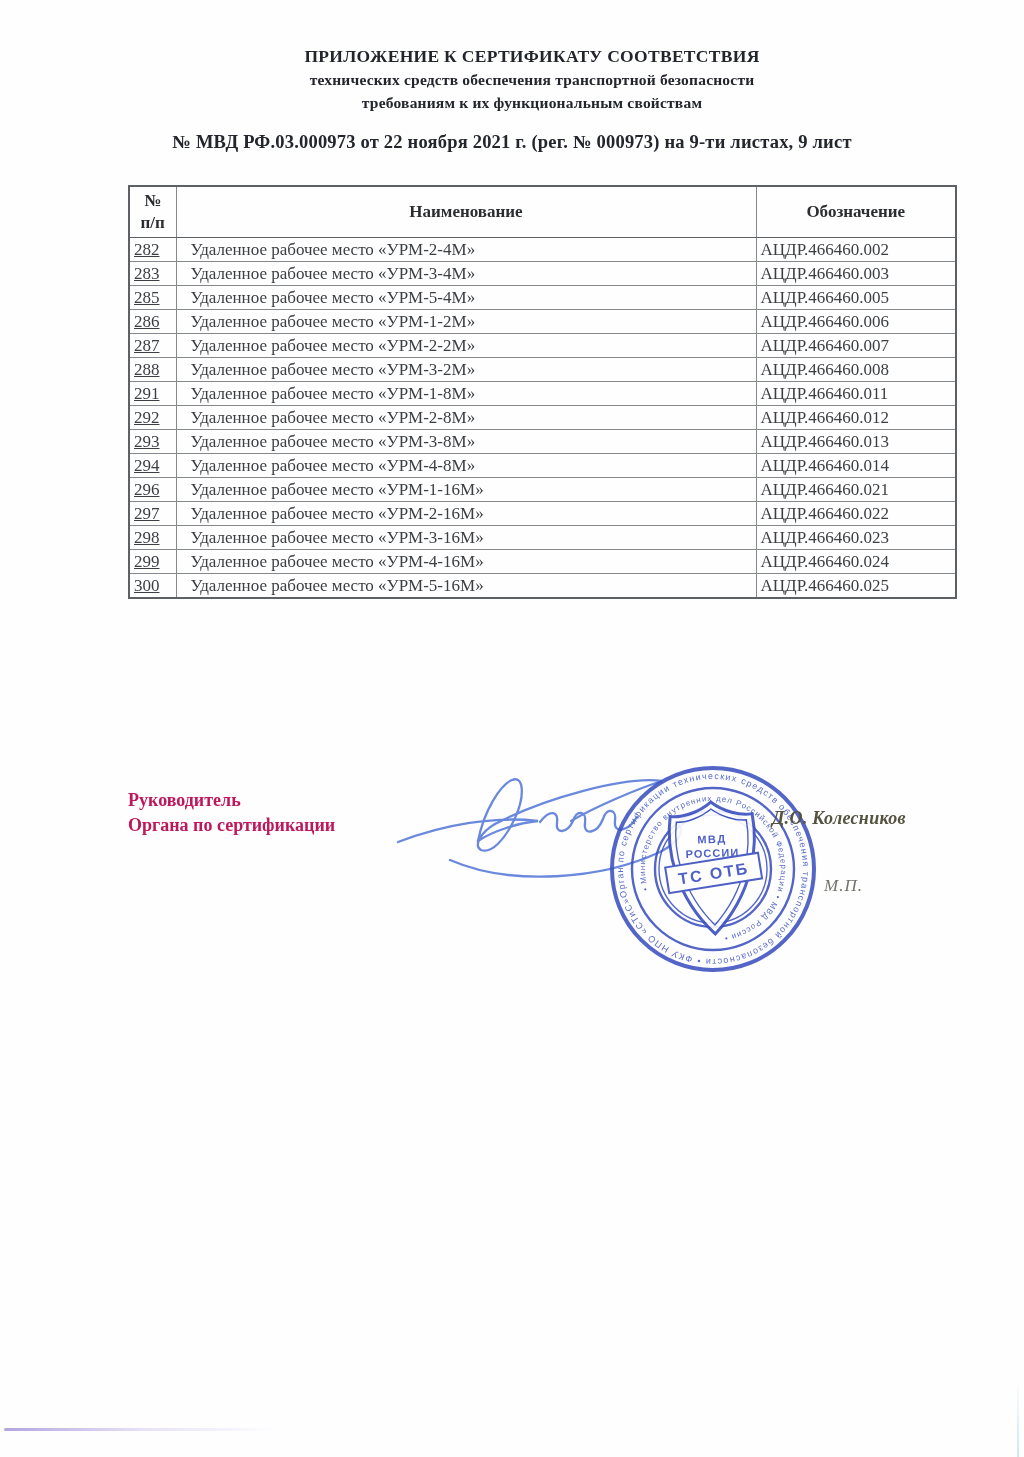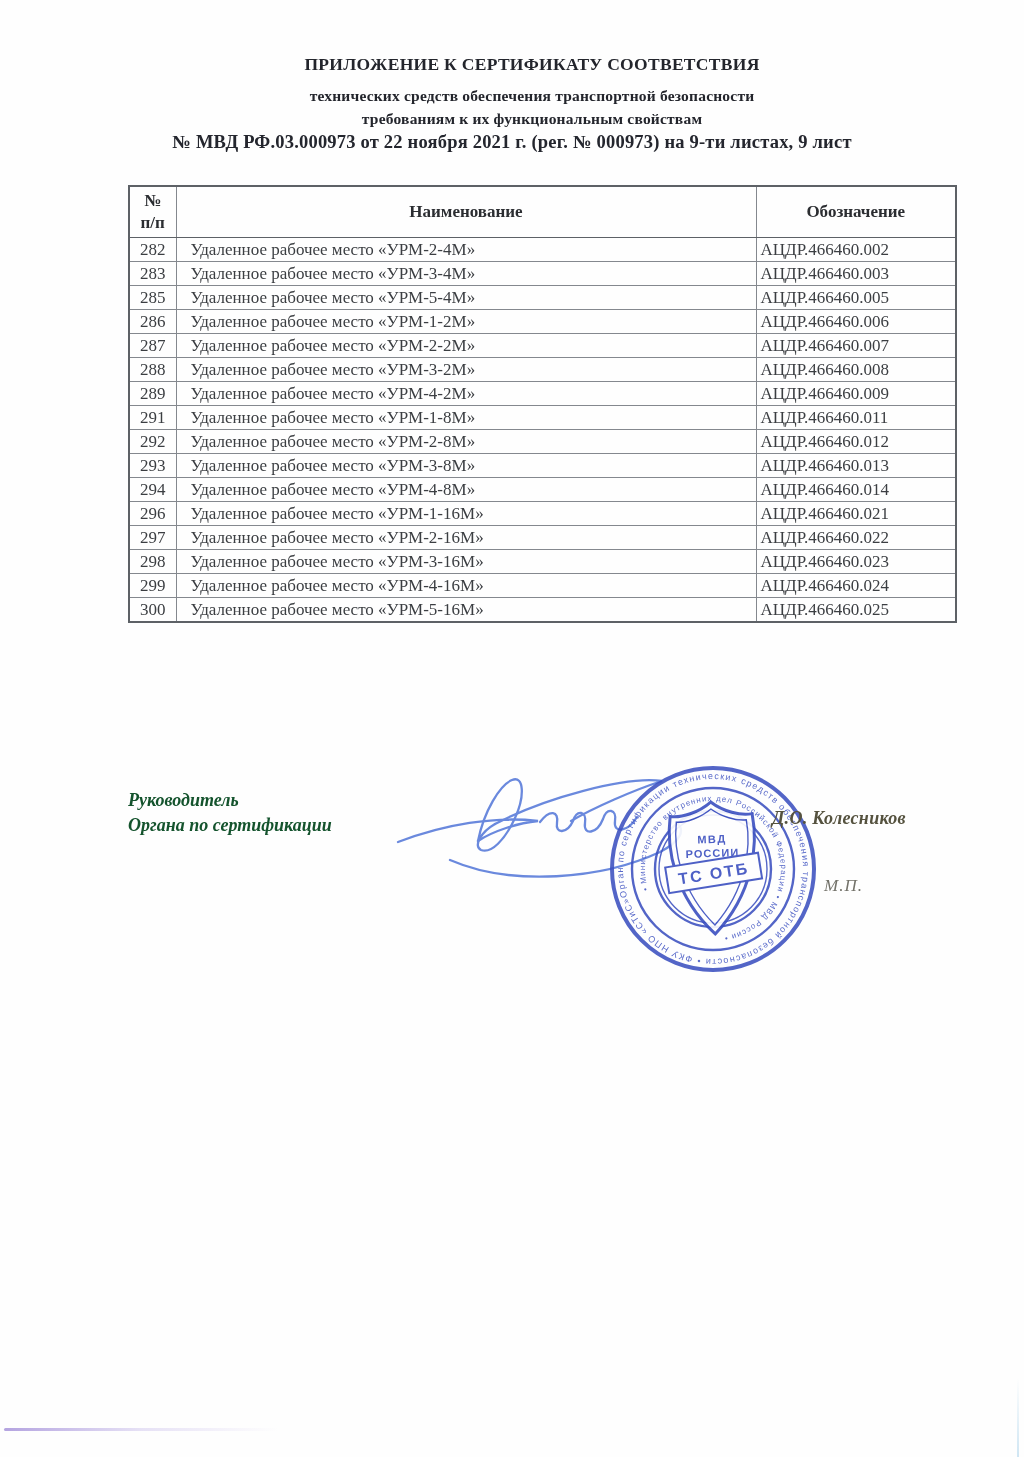--- a/index.html
+++ b/index.html
@@ -10,21 +10,21 @@
     background:#fefefe;
     font-family:"Liberation Serif","DejaVu Serif",serif;
     overflow:hidden;
   }
   
   .title-block{
     position:absolute;top:44px;left:55px;right:15px;
     text-align:center;color:#23252c;
   }
   .title-main{
-    font-size:17.5px;font-weight:bold;letter-spacing:.3px;line-height:24px;margin:8px;
+    font-size:17.5px;font-weight:bold;letter-spacing:.3px;line-height:24px;margin:0;
   }
   .title-sub{
     font-size:15.5px;font-weight:bold;letter-spacing:.2px;line-height:23px;margin:0;
   }
   .cert-line{
     position:absolute;top:132px;left:0;width:1024px;
     text-align:center;font-size:18.5px;font-weight:bold;
     color:#24262e;letter-spacing:.2px;
   }
   
@@ -42,29 +42,29 @@
     padding:0 4px;
     overflow:hidden;white-space:nowrap;
   }
   .doc-table{border:2px solid #5d6166;}
   .doc-table thead th{
     height:50px;font-size:17px;font-weight:bold;color:#2b2d31;
     text-align:center;vertical-align:middle;line-height:22px;
     border-bottom:1.5px solid #5d6166;
   }
   .doc-table tbody td{height:23px;}
-  .doc-table td.num{text-align:center;}
+  .doc-table td.num{text-decoration:underline;}
   .doc-table td.name{text-align:left;padding-left:14px;}
   .doc-table td.desig{text-align:left;}
   .doc-table tbody tr{border-top:1px solid #9aa7a4;}
   
   .role-block{
     position:absolute;top:788px;left:128px;
-    font-size:18px;font-weight:bold;font-style:italic;
-    color:#14532d;line-height:25px;
+    font-size:18px;font-weight:bold;
+    color:#be185d;line-height:25px;
   }
   .signer-name{
     position:absolute;top:808px;left:772px;
     font-size:18px;font-weight:bold;font-style:italic;
     color:#55523f;letter-spacing:.3px;
   }
   .seal-note{
     position:absolute;top:876px;left:824px;
     font-size:17px;font-style:italic;color:#73726a;letter-spacing:1px;
   }
@@ -135,25 +135,20 @@
       <td class="num">287</td>
       <td class="name">Удаленное рабочее место «УРМ-2-2М»</td>
       <td class="desig">АЦДР.466460.007</td>
     </tr>
         <tr>
       <td class="num">288</td>
       <td class="name">Удаленное рабочее место «УРМ-3-2М»</td>
       <td class="desig">АЦДР.466460.008</td>
     </tr>
         <tr>
-      <td class="num">289</td>
-      <td class="name">Удаленное рабочее место «УРМ-4-2М»</td>
-      <td class="desig">АЦДР.466460.009</td>
-    </tr>
-        <tr>
       <td class="num">291</td>
       <td class="name">Удаленное рабочее место «УРМ-1-8М»</td>
       <td class="desig">АЦДР.466460.011</td>
     </tr>
         <tr>
       <td class="num">292</td>
       <td class="name">Удаленное рабочее место «УРМ-2-8М»</td>
       <td class="desig">АЦДР.466460.012</td>
     </tr>
         <tr>

